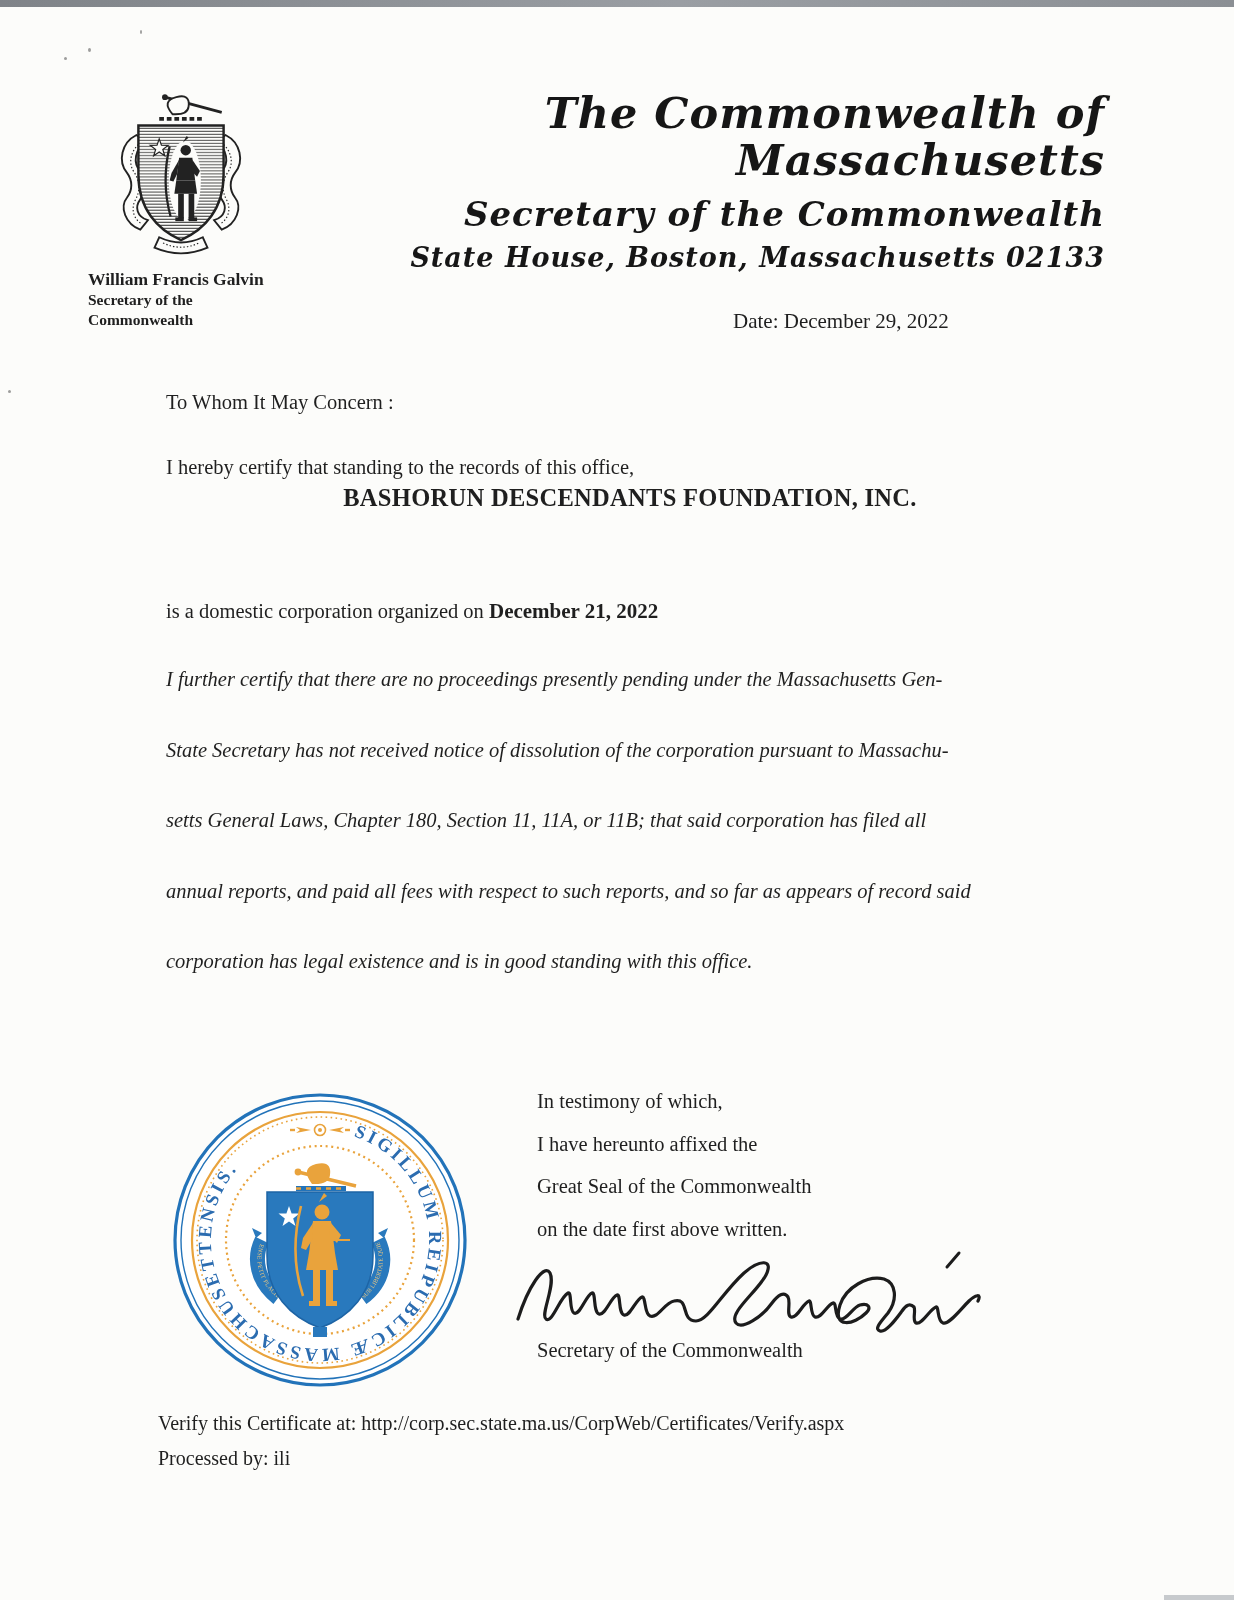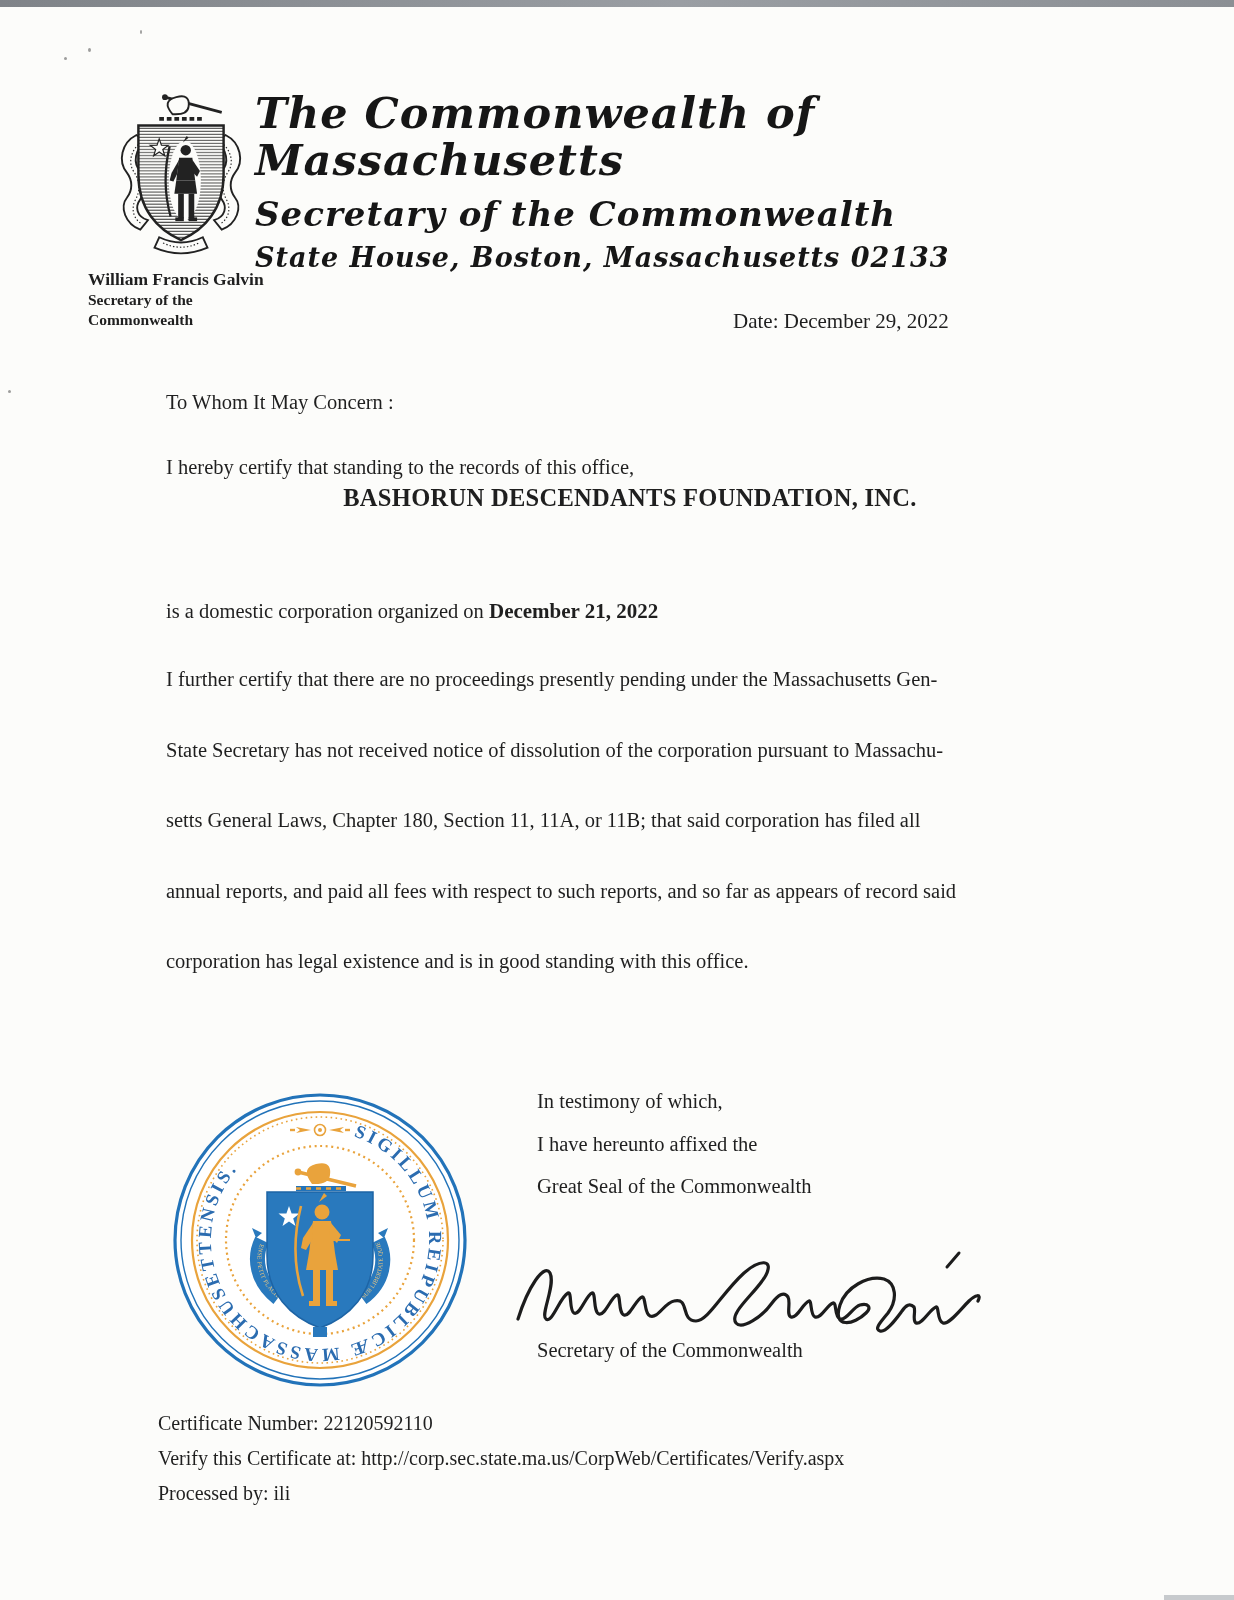--- a/index.html
+++ b/index.html
@@ -7,21 +7,21 @@
     position:relative;width:1234px;height:1600px;margin:0 auto;
     background:#fcfcfa;overflow:hidden;
     font-family:"Liberation Serif",serif;color:#1f1f1f;
   }
   .scanbar{position:absolute;top:0;left:0;width:1234px;height:7px;
     background:linear-gradient(90deg,#7f8388,#9a9ea3 55%,#8b8f94);}
   .corner-sliver{position:absolute;right:0;bottom:0;width:70px;height:5px;background:#c7cacd;}
   .speck{position:absolute;background:#6a6a6a;border-radius:50%;opacity:.65;}
 
   
-  .hdr{position:absolute;left:255px;top:90px;width:850px;text-align:left;
+  .hdr{position:absolute;left:255px;top:90px;width:850px;text-align:right;
     font-family:"DejaVu Serif",serif;font-style:italic;color:#161616;}
   .hdr-l1{font-size:43px;font-weight:bold;letter-spacing:1px;line-height:1.1;}
   .hdr-l2{font-size:34px;font-weight:bold;letter-spacing:1px;margin-top:9px;}
   .hdr-l3{font-size:27px;font-weight:bold;letter-spacing:1px;margin-top:8px;}
 
   .bw-seal{position:absolute;left:110px;top:82px;}
   .official{position:absolute;left:88px;top:268px;width:195px;text-align:left;
     font-weight:bold;line-height:1.28;}
   .official .n1{font-size:17.5px;}
   .official .n2{font-size:15.5px;}
@@ -30,21 +30,21 @@
 
   .salutation{position:absolute;left:166px;top:391px;font-size:20.5px;}
   .certify-intro{position:absolute;left:166px;top:456px;font-size:20.5px;}
   .company{position:absolute;left:170px;top:484px;width:920px;text-align:center;
     font-size:24.5px;font-weight:bold;letter-spacing:.3px;}
 
   .organized{position:absolute;left:166px;top:599px;font-size:20.5px;}
   .organized b{font-size:21px;}
 
   .bodytext{position:absolute;left:166px;top:668px;width:960px;font-size:20.5px;}
-  .bodytext .bl{height:70.5px;line-height:22px;}
+  .bodytext .bl{height:70.5px;line-height:22px;font-style:italic;}
 
   .testimony{position:absolute;left:537px;top:1080px;font-size:20.5px;line-height:42.5px;}
   .sig-svg{position:absolute;left:510px;top:1243px;}
   .sig-title{position:absolute;left:537px;top:1339px;font-size:20.5px;}
 
   .blue-seal{position:absolute;left:170px;top:1090px;}
 
   .footer{position:absolute;left:158px;top:1406px;font-size:20px;line-height:35px;}
 </style>
 </head>
@@ -190,20 +190,21 @@
       <rect x="156" y="211" width="11" height="5"></rect>
     </g>
     <path d="M 131,116 Q 119,164 133,206" stroke="#e9a33c" stroke-width="2.6" fill="none"></path>
     <path d="M 163,150 L 180,150" stroke="#e9a33c" stroke-width="2" fill="none"></path>
   </svg>
 
   <div class="testimony">
     <div>In testimony of which,</div>
     <div>I have hereunto affixed the</div>
     <div>Great Seal of the Commonwealth</div>
+    <div>on the date first above written.</div>
   </div>
 
   <svg class="sig-svg" width="500" height="100" viewBox="0 0 500 100">
     <path fill="none" stroke="#1c1c1c" stroke-width="3.2" stroke-linecap="round" stroke-linejoin="round" d="M 8,76
          C 18,44 34,20 40,30 C 46,42 30,72 36,76
          C 42,81 50,54 58,50 C 62,48 59,68 64,70
          C 70,73 76,52 82,50 C 86,49 83,69 89,71
          C 95,73 101,54 107,52 C 111,51 108,70 114,72
          C 120,74 126,56 132,54 C 136,53 134,71 140,73
          C 148,76 154,60 164,58
@@ -218,18 +219,17 @@
          C 370,80 364,86 370,88 C 376,90 386,76 392,68
          C 396,62 400,60 404,64 C 406,68 402,78 406,80
          C 412,82 420,66 426,64 C 429,63 427,78 433,80
          C 439,82 449,68 459,58 C 465,52 472,50 468,58"></path>
     <path fill="none" stroke="#1c1c1c" stroke-width="3" stroke-linecap="round" d="M 437,24 L 449,10"></path>
   </svg>
 
   <div class="sig-title">Secretary of the Commonwealth</div>
 
   <div class="footer">
-    <div><span>Certificate Number: </span><span>22120592110</span></div>
     <div><span>Verify this Certificate at: </span><span>http://corp.sec.state.ma.us/CorpWeb/Certificates/Verify.aspx</span></div>
     <div><span>Processed by: </span><span>ili</span></div>
   </div>
 
 </div>
 
 </body></html>

